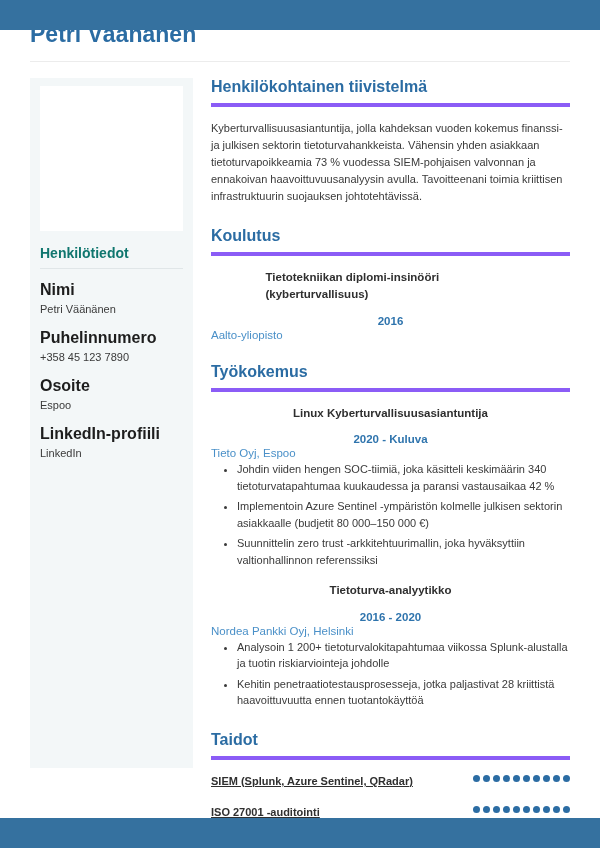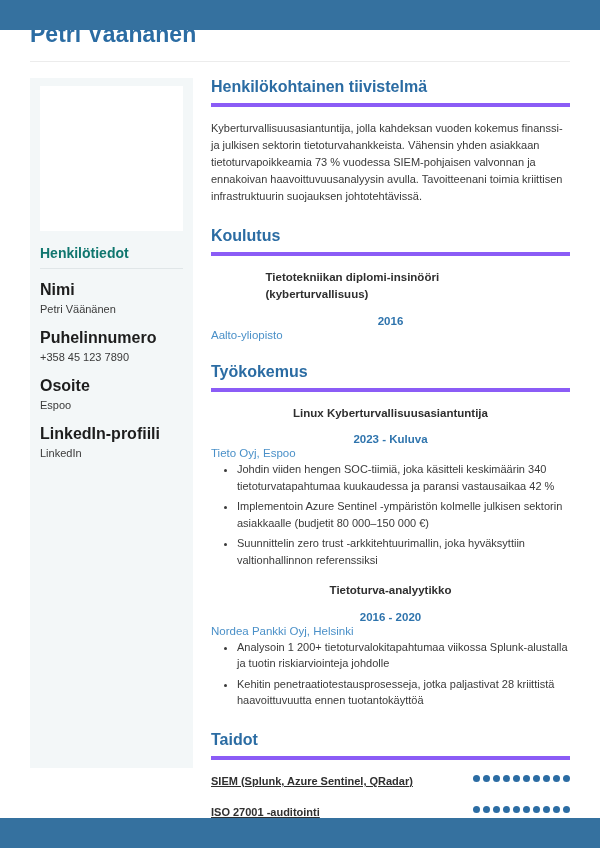--- a/index.html
+++ b/index.html
@@ -207,21 +207,21 @@
         <div class="entry-subtitle">Aalto-yliopisto</div>
       </div>
     </section>
 
     <section class="section">
       <h2 class="section-heading">Työkokemus</h2>
 
       <div class="entry">
         <div class="entry-header">
           <div class="entry-title">Linux Kyberturvallisuusasiantuntija</div>
-          <div class="entry-dates">2023 - Kuluva</div>
+          <div class="entry-dates">2020 - Kuluva</div>
         </div>
         <div class="entry-subtitle">Tieto Oyj, Espoo</div>
         <ul class="bullets">
           <li>Johdin viiden hengen SOC-tiimiä, joka käsitteli keskimäärin 340 tietoturvatapahtumaa kuukaudessa ja paransi vastausaikaa 42 %</li>
           <li>Implementoin Azure Sentinel -ympäristön kolmelle julkisen sektorin asiakkaalle (budjetit 80 000–150 000 €)</li>
           <li>Suunnittelin zero trust -arkkitehtuurimallin, joka hyväksyttiin valtionhallinnon referenssiksi</li>
         </ul>
       </div>
 
       <div class="entry">

